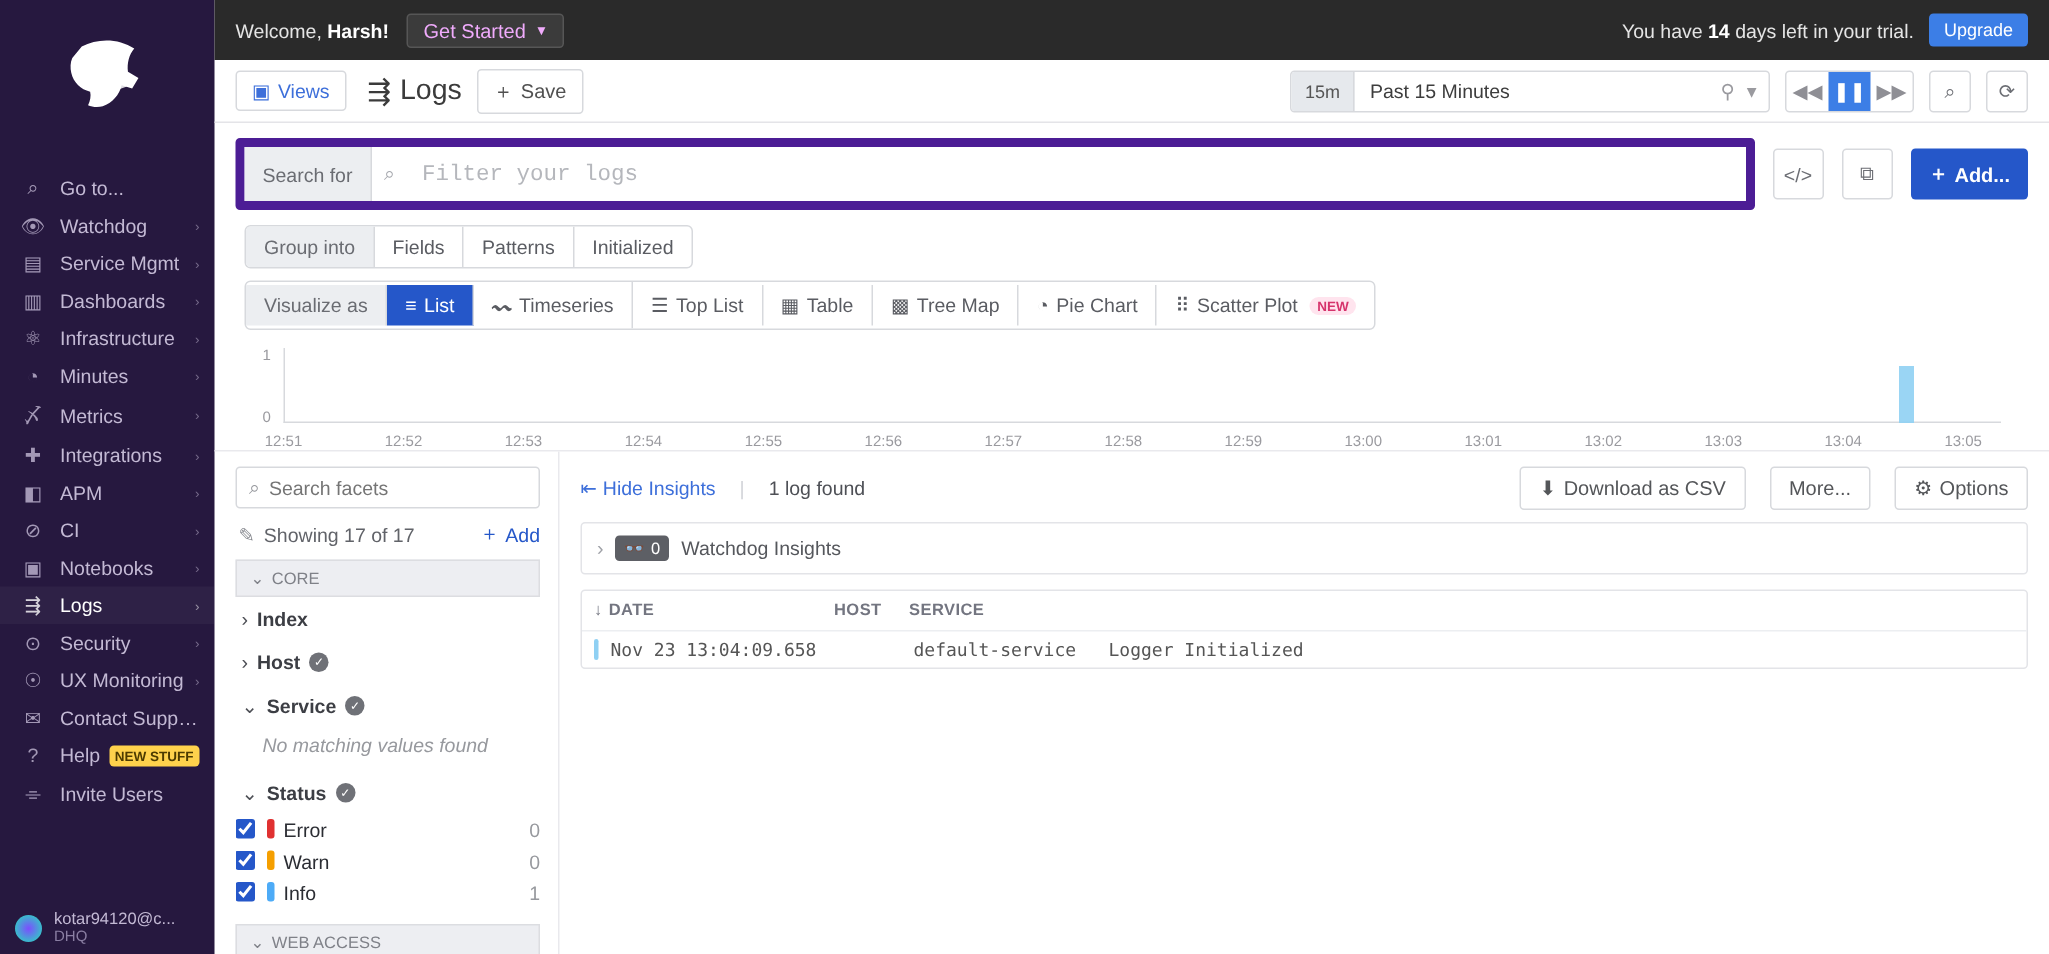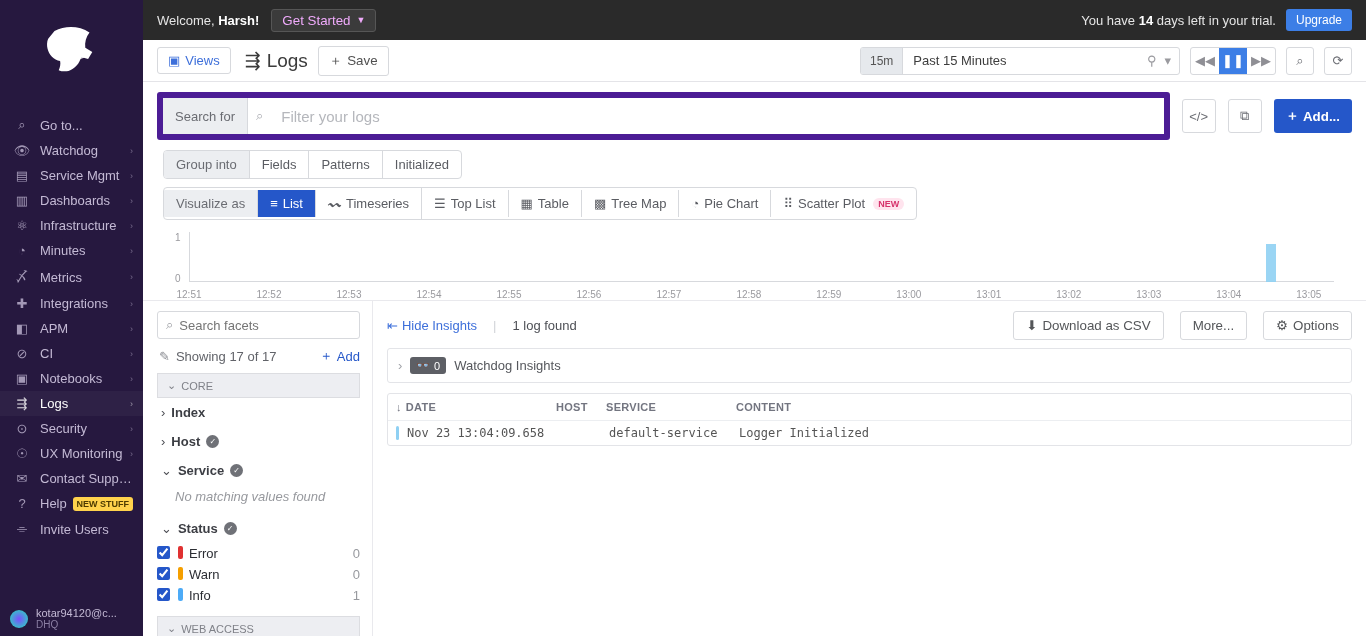--- a/index.html
+++ b/index.html
@@ -49,21 +49,21 @@
 .time-icons { display:flex; align-items:center; gap:8px; padding:0 8px; color:#9a9a9f;}
 .playbar { display:flex; border:1px solid #d7d9dd; border-radius:3px; height:28px; overflow:hidden;}
 .play-btn { width:28px; display:flex; align-items:center; justify-content:center; color:#8f8f95; cursor:pointer;}
 .play-btn.active { background:#3c7ee6; color:#fff;}
 .sq-btn { width:28px; height:28px; border:1px solid #d7d9dd; border-radius:3px; display:flex; align-items:center; justify-content:center; color:#6c6e74; cursor:pointer;}
 
 
 .search-row { padding:10px 14px 4px; display:flex; align-items:center; gap:12px;}
 .search-wrap { flex:1; display:flex; border:6px solid #4c1d95; border-radius:3px; height:48px; overflow:hidden;}
 .search-for { background:#eceef1; color:#6a6c72; padding:0 12px; display:flex; align-items:center; border-right:1px solid #d7d9dd;}
-.search-input { flex:1; border:none; outline:none; padding:0 10px; font-size:15px; color:#6d28d9;}
+.search-input { flex:1; border:none; outline:none; padding:0 10px; font-size:15px; color:#6d28d9;font-family:Liberation Mono, monospace;}
 .search-input::placeholder { color:#b5b7bc;}
 .search-icon { color:#a6a8ae; padding:0 8px; display:flex; align-items:center;}
 .code-chip, .copy-chip { width:34px; height:34px; border:1px solid #d7d9dd; border-radius:3px; display:flex; align-items:center; justify-content:center; color:#6c6e74; cursor:pointer;}
 .add-btn { background:#2557c9; color:#fff; border:none; border-radius:3px; padding:0 12px; height:34px; cursor:pointer; font-weight:600; display:flex; align-items:center; gap:4px;}
 
 
 .toggle-block { padding:6px 14px 0 20px; border-bottom:1px solid #e9e9ed;}
 .toggle-row { display:flex; align-items:center; border:1px solid #d7d9dd; border-radius:4px; width:fit-content; margin-bottom:8px; overflow:hidden;}
 .toggle-label { background:#eceef1; color:#6a6c72; padding:6px 12px; border-right:1px solid #d7d9dd;}
 .toggle-item { padding:6px 12px; border-right:1px solid #d7d9dd; color:#5a5c62; cursor:pointer; display:flex; align-items:center; gap:5px;}
@@ -411,21 +411,20 @@
           <span>Watchdog Insights</span>
         </div>
         <div class="log-table">
           <div class="log-hdr">
             <div class="col-date">
                 <span>↓</span>
                 <span>DATE</span>
               </div>
             <div class="col-host">HOST</div>
             <div class="col-svc">SERVICE</div>
-            <div class="col-content">CONTENT</div>
           </div>
           <div id="log-rows">
               <div class="log-row">
                 <span class="bar"></span>
                 <div class="col-date" style="width:152px">Nov 23 13:04:09.658</div>
                 <div class="col-host"></div>
                 <div class="col-svc">default-service</div>
                 <div class="col-content">Logger Initialized</div>
               </div>
             </div>

